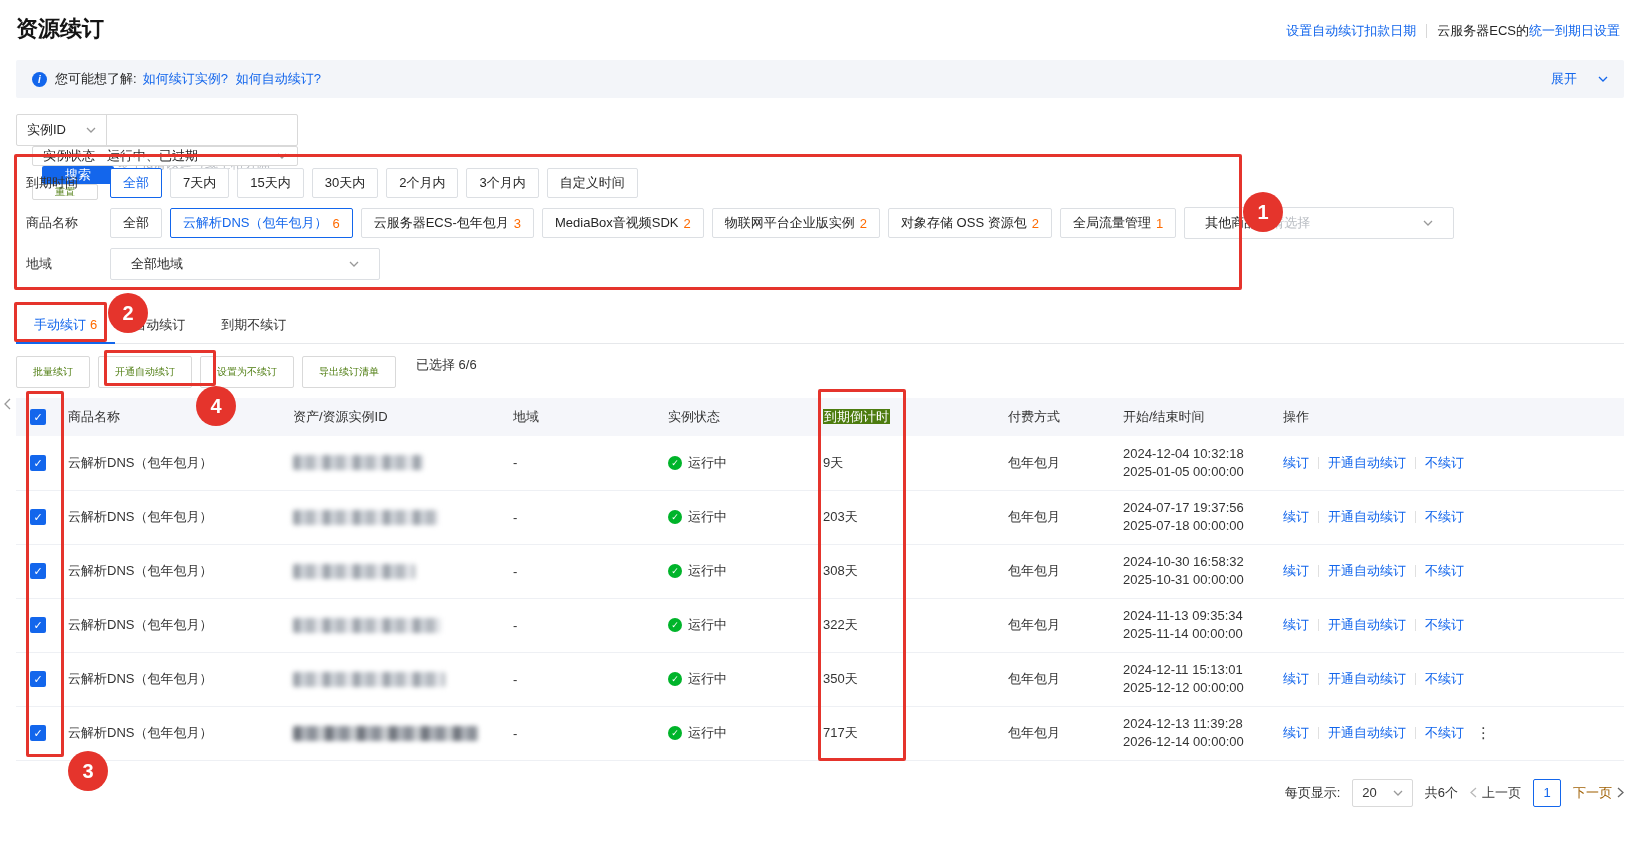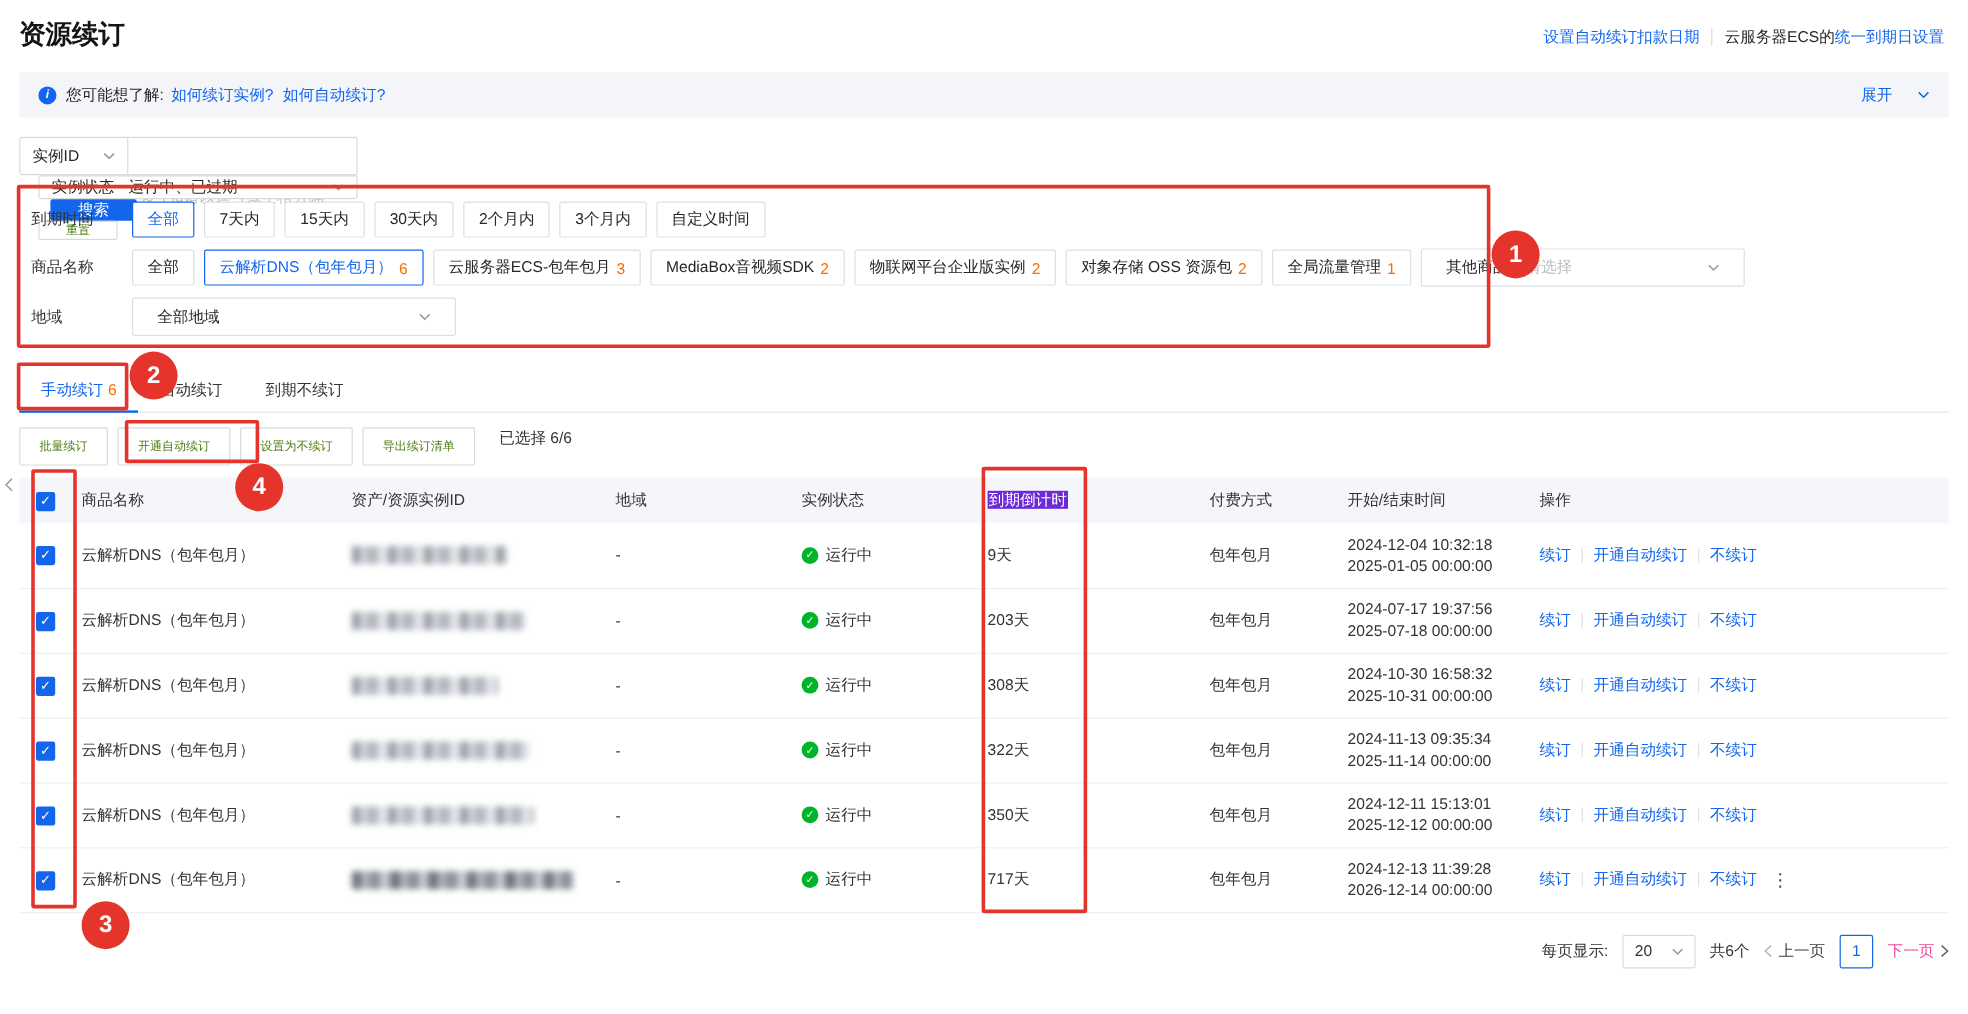--- a/index.html
+++ b/index.html
@@ -58,36 +58,36 @@
   .toolbar .btn { margin-left:0; margin-right:8px; padding:0 16px; }
   .selected-info { margin-left:12px; color:#333; }
 
   
   table.grid { margin:10px 16px 0; width:1608px; border-collapse:collapse; table-layout:fixed; }
   .grid thead tr { background:#f5f6fa; height:38px; }
   .grid th { text-align:left; padding:0 8px; font-weight:400; color:#333; }
   .grid td { padding:0 8px; border-bottom:1px solid #eef0f4; height:54px; color:#333; }
   .col-cb { text-align:center !important; }
   .cb { width:16px; height:16px; background:#1366ec; border-radius:2px; color:#fff; font-size:11px; line-height:16px; display:inline-flex; align-items:center; justify-content:center; cursor:pointer; }
-  .hl { background:#6d28d9; color:#fff; padding:0 1px; }
+  .hl { background:#4d7c0f; color:#fff; padding:0 1px; }
   .status { display:flex; align-items:center; gap:6px; }
   .status-dot { flex:0 0 14px; width:14px; height:14px; border-radius:50%; background:#00b42a; color:#fff; font-size:9px; display:inline-flex; align-items:center; justify-content:center; }
   .blur-bar { height:15px; border-radius:2px; filter:blur(2.5px);
     background:repeating-linear-gradient(90deg,#9aa0a8 0 7px,#cfd3d9 7px 13px,#b3b8bf 13px 22px,#e2e4e8 22px 30px); }
   .blur-bar.dark { background:repeating-linear-gradient(90deg,#6f747c 0 8px,#aeb2b9 8px 15px,#8b9098 15px 24px,#c7cace 24px 32px); }
   .time-cell div { line-height:18px; }
   .actions { display:flex; align-items:center; }
   .sep { width:1px; height:12px; background:#e0e0e0; display:inline-block; margin:0 9px; }
   .kebab { margin-left:12px; color:#444; font-size:15px; cursor:pointer; }
 
   
   .pagination { margin:18px 16px 0; display:flex; justify-content:flex-end; align-items:center; gap:12px; color:#333; }
   .page-select { border:1px solid #d9d9d9; border-radius:2px; height:28px; padding:0 9px; display:flex; align-items:center; gap:16px; cursor:pointer; }
   .page-num { width:28px; height:28px; border:1px solid #1366ec; color:#1366ec; display:flex; align-items:center; justify-content:center; border-radius:2px; cursor:pointer; }
-  .pg-nav { display:flex; align-items:center; gap:5px; color:#ec4899; cursor:pointer; }
+  .pg-nav { display:flex; align-items:center; gap:5px; color:#a16207; cursor:pointer; }
   .pg-nav.dis { color:#404040; }
 
   
   .collapse-arrow { position:absolute; left:0; top:392px; width:14px; height:24px; display:flex; align-items:center; justify-content:center; color:#999; cursor:pointer; }
 
   
   .anno-box { position:absolute; border:3px solid #e5342c; border-radius:2px; pointer-events:none; }
   .anno-circle { position:absolute; width:40px; height:40px; border-radius:50%; background:#e5342c; color:#fff; display:flex; align-items:center; justify-content:center; font-size:20px; font-weight:700; pointer-events:none; }
   #anno-box-1 { left:14px; top:154px; width:1228px; height:136px; }
   #anno-circle-1 { left:1243px; top:192px; }

